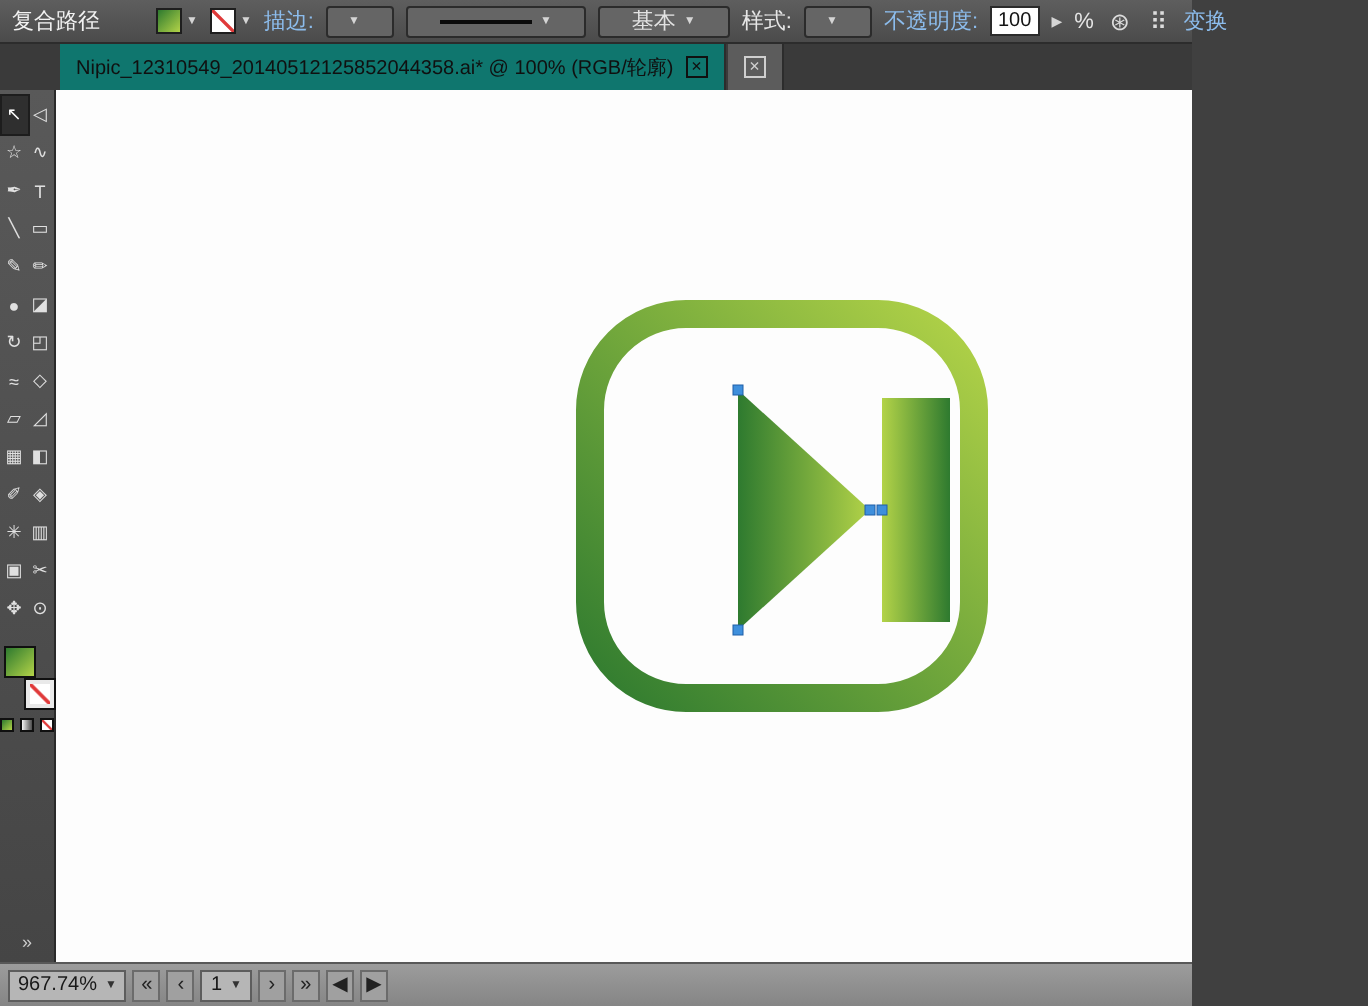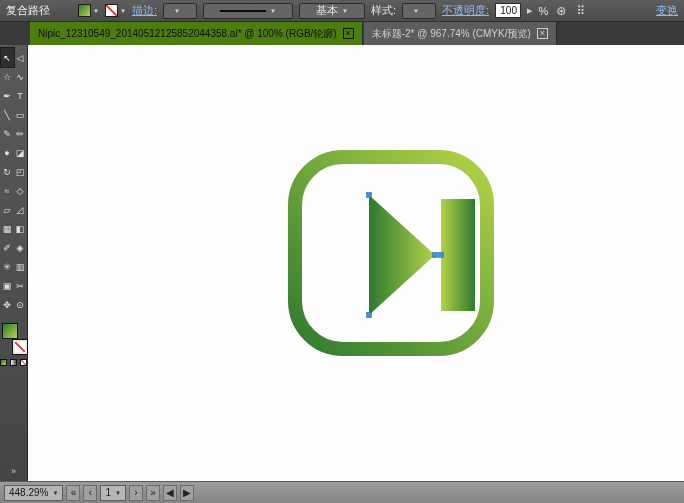--- a/index.html
+++ b/index.html
@@ -1,46 +1,46 @@
 <!DOCTYPE html>
 <html style="--green-dark: #2e7a2f; --green-mid: #6aa93c; --green-light: #b3d348; --anchor-blue: #3e8fdc; --link-blue: #8cbcec; --none-red: #e03a3a;"><head>
 <meta charset="utf-8">
 <style>
   *{box-sizing:border-box;margin:0;padding:0}
   html,body{width:684px;height:503px;overflow:hidden}
   body{font-family:"Liberation Sans","DejaVu Sans",sans-serif;background:#404040}
-  .window{width:684px;height:503px;display:flex;flex-direction:column}
+  .window{width:596px;height:503px;display:flex;flex-direction:column}
 
   
   .control-bar{flex:0 0 22px;height:22px;background:linear-gradient(#5e5e5e,#4b4b4b);
     border-bottom:1px solid #2c2c2c;display:flex;align-items:center;gap:6px;
     padding:0 6px;color:#e6e6e6;font-size:11px;white-space:nowrap}
   .ctx-label{margin-right:22px;color:#f2f2f2}
-  .link{color:var(--link-blue);text-decoration:underline;cursor:pointer}
+  .link{color:var(--link-blue);cursor:pointer}
   .swatch-group{display:inline-flex;align-items:center;gap:2px}
   .swatch{width:13px;height:13px;border:1px solid #1e1e1e;display:inline-block}
   .fill-swatch{background:linear-gradient(135deg,var(--green-dark),var(--green-light))}
   .stroke-swatch{background:linear-gradient(to top right,#fff 43%,var(--none-red) 46%,var(--none-red) 54%,#fff 57%)}
   .chev{font-size:6px;color:#d5d5d5;line-height:1}
   .dd{display:inline-flex;align-items:center;gap:4px;height:16px;padding:0 16px;
     background:#656565;border:1px solid #2b2b2b;border-radius:2px;cursor:pointer;color:#e2e2e2}
   .dd-small{width:30px;justify-content:flex-end}
   .profile-line{display:inline-block;width:46px;height:2px;background:#0b0b0b}
   .num-input{width:26px;height:15px;background:#fff;color:#141414;border:1px solid #2b2b2b;
     font-size:10px;display:inline-flex;align-items:center;justify-content:flex-end;padding:0 3px}
   .spin{font-size:7px;color:#d5d5d5;cursor:pointer}
   .cb-icon{font-size:12px;color:#dcdcdc;cursor:pointer;margin:0 2px}
   .transform{margin-left:auto;margin-right:0}
 
   
   .tab-bar{flex:0 0 23px;height:23px;background:#3a3a3a;display:flex;align-items:stretch;
     padding-left:30px;gap:1px;font-size:10px}
   .tab{display:flex;align-items:center;gap:6px;padding:0 8px;background:#5c5c5c;color:#cfcfcf;
     border-right:1px solid #2c2c2c;cursor:pointer}
-  .tab.active{background:#4d7c0f;color:#101010}
+  .tab.active{background:#0f766e;color:#101010}
   .tab-close{width:11px;height:11px;border:1px solid currentColor;display:inline-flex;
     align-items:center;justify-content:center;font-size:9px;line-height:1;cursor:pointer}
 
   
   .main{flex:1;display:flex;min-height:0}
   .toolbar{flex:0 0 28px;background:linear-gradient(180deg,#595959,#454545);
     border-right:1px solid #2a2a2a;display:flex;flex-direction:column;align-items:center;padding-top:3px}
   .tools{display:grid;grid-template-columns:13px 13px}
   .tool{width:13px;height:19px;display:flex;align-items:center;justify-content:center;
     font-size:9px;color:#e0e0e0;cursor:pointer}
@@ -122,21 +122,20 @@
 
     <span class="link transform">变换</span>
   </div>
 
   <div class="tab-bar">
     <div class="tab active">
       <span>Nipic_12310549_20140512125852044358.ai* @ 100% (RGB/轮廓)</span>
       <span class="tab-close">×</span>
     </div>
     <div class="tab">
-      <span>未标题-2* @ 967.74% (CMYK/预览)</span>
       <span class="tab-close">×</span>
     </div>
   </div>
 
   <div class="main">
 
     <div class="toolbar">
       <div class="tools" id="tools">
           <div class="tool selected">↖</div>
           <div class="tool">◁</div>
@@ -204,21 +203,21 @@
         <rect class="anchor" x="102.5" y="64.5" width="5" height="5"></rect>
         <rect class="anchor" x="102.5" y="184.5" width="5" height="5"></rect>
         <rect class="anchor" x="168.5" y="124.5" width="5" height="5"></rect>
         <rect class="anchor" x="174.5" y="124.5" width="5" height="5"></rect>
       </svg>
     </div>
   </div>
 
   <div class="status-bar">
     <span class="sb-box">
-      <span>448.29%</span>
+      <span>967.74%</span>
       <span class="chev">▼</span>
     </span>
     <span class="sb-nav">«</span>
     <span class="sb-nav">‹</span>
     <span class="sb-box">
       <span>1</span>
       <span class="chev">▼</span>
     </span>
     <span class="sb-nav">›</span>
     <span class="sb-nav">»</span>

